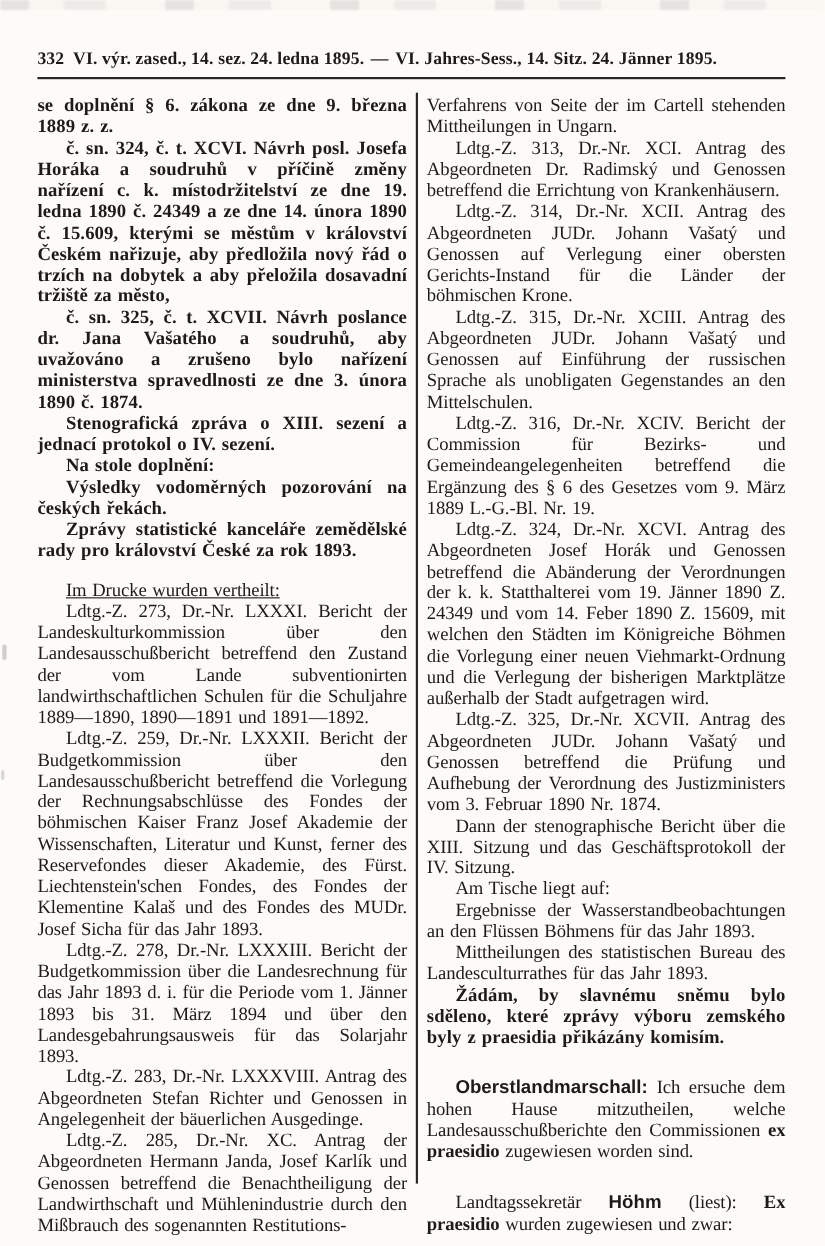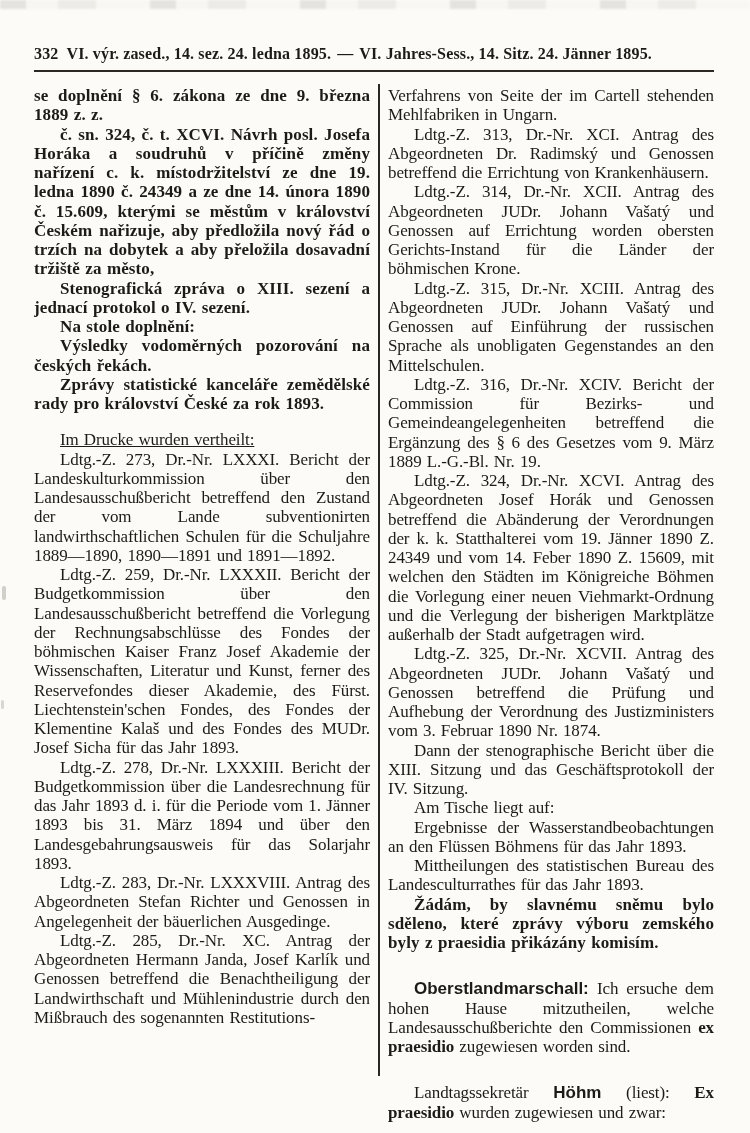--- a/index.html
+++ b/index.html
@@ -77,36 +77,37 @@
 
   <div class="header">
     <span class="pgnum">332</span><span>VI. výr. zased., 14. sez. 24. ledna 1895.</span><span class="sep">—</span><span>VI. Jahres-Sess., 14. Sitz. 24. Jänner 1895.</span>
   </div>
   <div class="header-rule"></div>
 
   <main class="columns">
     <section class="col col-left" id="col-left">
         <p class="para cz"><span class="seg">se doplnění § 6. zákona ze dne 9. března 1889 z. z.</span></p>
         <p class="para cz indent"><span class="seg">č. sn. 324, č. t. XCVI. Návrh posl. Josefa Horáka a soudruhů v příčině změny nařízení c. k. místodržitelství ze dne 19. ledna 1890 č. 24349 a ze dne 14. února 1890 č. 15.609, kterými se městům v království Českém nařizuje, aby předložila nový řád o trzích na dobytek a aby přeložila dosavadní tržiště za město,</span></p>
+        <p class="para cz indent"><span class="seg">č. sn. 325, č. t. XCVII. Návrh poslance dr. Jana Vašatého a soudruhů, aby uvažováno a zrušeno bylo nařízení ministerstva spravedlnosti ze dne 3. února 1890 č. 1874.</span></p>
         <p class="para cz indent"><span class="seg">Stenografická zpráva o XIII. sezení a jednací protokol o IV. sezení.</span></p>
         <p class="para cz indent"><span class="seg">Na stole doplnění:</span></p>
         <p class="para cz indent"><span class="seg">Výsledky vodoměrných pozorování na českých řekách.</span></p>
         <p class="para cz indent"><span class="seg">Zprávy statistické kanceláře zemědělské rady pro království České za rok 1893.</span></p>
         <p class="para de indent gap-lg"><span class="seg">Im Drucke wurden vertheilt:</span></p>
         <p class="para de indent"><span class="seg">Ldtg.-Z. 273, Dr.-Nr. LXXXI. Bericht der Landeskulturkommission über den Landesausschußbericht betreffend den Zustand der vom Lande subventionirten landwirthschaftlichen Schulen für die Schuljahre 1889—1890, 1890—1891 und 1891—1892.</span></p>
         <p class="para de indent"><span class="seg">Ldtg.-Z. 259, Dr.-Nr. LXXXII. Bericht der Budgetkommission über den Landesausschußbericht betreffend die Vorlegung der Rechnungsabschlüsse des Fondes der böhmischen Kaiser Franz Josef Akademie der Wissenschaften, Literatur und Kunst, ferner des Reservefondes dieser Akademie, des Fürst. Liechtenstein'schen Fondes, des Fondes der Klementine Kalaš und des Fondes des MUDr. Josef Sicha für das Jahr 1893.</span></p>
         <p class="para de indent"><span class="seg">Ldtg.-Z. 278, Dr.-Nr. LXXXIII. Bericht der Budgetkommission über die Landesrechnung für das Jahr 1893 d. i. für die Periode vom 1. Jänner 1893 bis 31. März 1894 und über den Landesgebahrungsausweis für das Solarjahr 1893.</span></p>
         <p class="para de indent"><span class="seg">Ldtg.-Z. 283, Dr.-Nr. LXXXVIII. Antrag des Abgeordneten Stefan Richter und Genossen in Angelegenheit der bäuerlichen Ausgedinge.</span></p>
         <p class="para de indent"><span class="seg">Ldtg.-Z. 285, Dr.-Nr. XC. Antrag der Abgeordneten Hermann Janda, Josef Karlík und Genossen betreffend die Benachtheiligung der Landwirthschaft und Mühlenindustrie durch den Mißbrauch des sogenannten Restitutions-</span></p>
       </section>
     <div class="divider"></div>
     <section class="col col-right" id="col-right">
-        <p class="para de"><span class="seg">Verfahrens von Seite der im Cartell stehenden Mehlfabriken in Ungarn.</span></p>
+        <p class="para de"><span class="seg">Verfahrens von Seite der im Cartell stehenden Mittheilungen in Ungarn.</span></p>
         <p class="para de indent"><span class="seg">Ldtg.-Z. 313, Dr.-Nr. XCI. Antrag des Abgeordneten Dr. Radimský und Genossen betreffend die Errichtung von Krankenhäusern.</span></p>
-        <p class="para de indent"><span class="seg">Ldtg.-Z. 314, Dr.-Nr. XCII. Antrag des Abgeordneten JUDr. Johann Vašatý und Genossen auf Errichtung worden obersten Gerichts-Instand für die Länder der böhmischen Krone.</span></p>
+        <p class="para de indent"><span class="seg">Ldtg.-Z. 314, Dr.-Nr. XCII. Antrag des Abgeordneten JUDr. Johann Vašatý und Genossen auf Verlegung einer obersten Gerichts-Instand für die Länder der böhmischen Krone.</span></p>
         <p class="para de indent"><span class="seg">Ldtg.-Z. 315, Dr.-Nr. XCIII. Antrag des Abgeordneten JUDr. Johann Vašatý und Genossen auf Einführung der russischen Sprache als unobligaten Gegenstandes an den Mittelschulen.</span></p>
         <p class="para de indent"><span class="seg">Ldtg.-Z. 316, Dr.-Nr. XCIV. Bericht der Commission für Bezirks- und Gemeindeangelegenheiten betreffend die Ergänzung des § 6 des Gesetzes vom 9. März 1889 L.-G.-Bl. Nr. 19.</span></p>
         <p class="para de indent"><span class="seg">Ldtg.-Z. 324, Dr.-Nr. XCVI. Antrag des Abgeordneten Josef Horák und Genossen betreffend die Abänderung der Verordnungen der k. k. Statthalterei vom 19. Jänner 1890 Z. 24349 und vom 14. Feber 1890 Z. 15609, mit welchen den Städten im Königreiche Böhmen die Vorlegung einer neuen Viehmarkt-Ordnung und die Verlegung der bisherigen Marktplätze außerhalb der Stadt aufgetragen wird.</span></p>
         <p class="para de indent"><span class="seg">Ldtg.-Z. 325, Dr.-Nr. XCVII. Antrag des Abgeordneten JUDr. Johann Vašatý und Genossen betreffend die Prüfung und Aufhebung der Verordnung des Justizministers vom 3. Februar 1890 Nr. 1874.</span></p>
         <p class="para de indent"><span class="seg">Dann der stenographische Bericht über die XIII. Sitzung und das Geschäftsprotokoll der IV. Sitzung.</span></p>
         <p class="para de indent"><span class="seg">Am Tische liegt auf:</span></p>
         <p class="para de indent"><span class="seg">Ergebnisse der Wasserstandbeobachtungen an den Flüssen Böhmens für das Jahr 1893.</span></p>
         <p class="para de indent"><span class="seg">Mittheilungen des statistischen Bureau des Landesculturrathes für das Jahr 1893.</span></p>
         <p class="para cz indent"><span class="seg">Žádám, by slavnému sněmu bylo sděleno, které zprávy výboru zemského byly z praesidia přikázány komisím.</span></p>
         <p class="para de indent gap-md"><span class="seg b sans">Oberstlandmarschall: </span><span class="seg">Ich ersuche dem hohen Hause mitzutheilen, welche Landesausschußberichte den Commissionen </span><span class="seg b">ex praesidio</span><span class="seg"> zugewiesen worden sind.</span></p>

